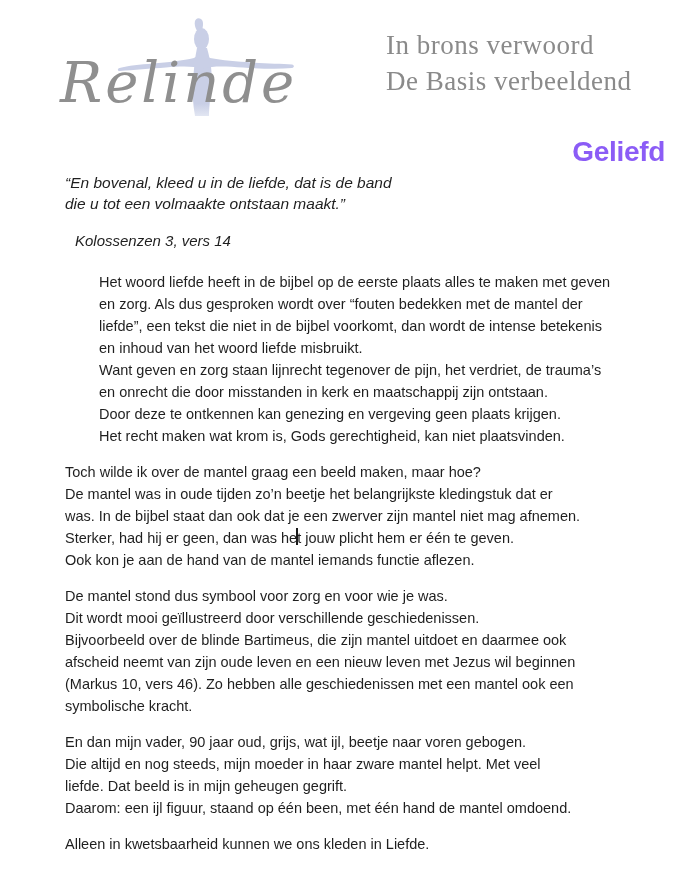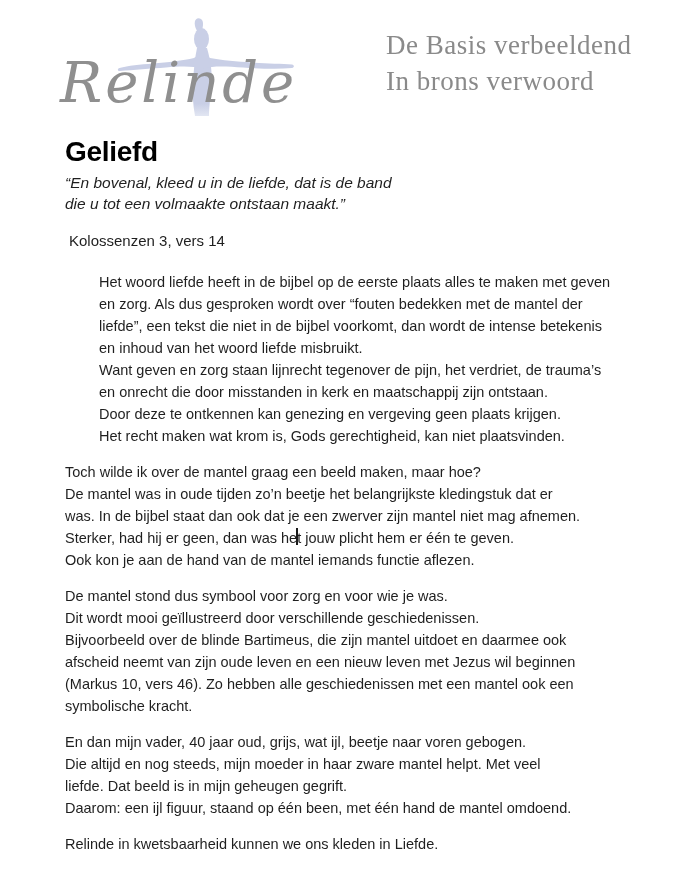--- a/index.html
+++ b/index.html
@@ -38,36 +38,38 @@
     position: absolute;
     left: 65px;
     top: 136px;
     width: 600px;
   }
   .title {
     margin: 0;
     font-size: 28px;
     line-height: 32px;
     font-weight: 700;
-    color: #000000;
+    color: #8b5cf6;
     letter-spacing: -0.3px;
+    text-align: right;
   }
   .quote {
     margin: 5px 0 0 0;
     font-style: italic;
     font-size: 15.5px;
     line-height: 20.5px;
     white-space: pre-line;
     color: #1f1f1f;
   }
   .reference {
-    margin: 17px 0 0 4px;
+    margin: 17px 0 0 10px;
     font-size: 15px;
     line-height: 20px;
     color: #1f1f1f;
+    font-style: italic;
   }
   .par {
     margin: 14px 0 0 0;
     font-size: 14.5px;
     line-height: 22px;
     white-space: pre-line;
     color: #1f1f1f;
   }
   .par.first { margin-top: 20px; margin-left: 34px; }
 
@@ -112,22 +114,22 @@
                C130,54 120,54.5 110,55.5
                C95,56.5 77,58 64,59
                C61.5,59.3 61,56.8 63.5,56
                C72,53.5 84,52.5 97,51.5
                C112,50.5 127,48.5 138,46 Z"></path>
     </g>
     <text x="4" y="90" font-family="DejaVu Serif, serif" font-style="italic" font-size="56" letter-spacing="3" fill="#8f8f8f">Relinde</text>
   </svg>
 
   <div class="masthead">
+    <div>In brons verwoord</div>
     <div>De Basis verbeeldend</div>
-    <div>In brons verwoord</div>
   </div>
 
   <div class="content">
     <h1 class="title">Geliefd</h1>
 
     <div class="quote">“En bovenal, kleed u in de liefde, dat is de band
 die u tot een volmaakte ontstaan maakt.”</div>
 
     <div class="reference">Kolossenzen 3, vers 14</div>
 
@@ -143,22 +145,22 @@
 De mantel was in oude tijden zo’n beetje het belangrijkste kledingstuk dat er
 was. In de bijbel staat dan ook dat je een zwerver zijn mantel niet mag afnemen.
 Sterker, had hij er geen, dan was het jouw plicht hem er één te geven.
 Ook kon je aan de hand van de mantel iemands functie aflezen.</p>
     <p class="par">De mantel stond dus symbool voor zorg en voor wie je was.
 Dit wordt mooi geïllustreerd door verschillende geschiedenissen.
 Bijvoorbeeld over de blinde Bartimeus, die zijn mantel uitdoet en daarmee ook
 afscheid neemt van zijn oude leven en een nieuw leven met Jezus wil beginnen
 (Markus 10, vers 46). Zo hebben alle geschiedenissen met een mantel ook een
 symbolische kracht.</p>
-    <p class="par">En dan mijn vader, 40 jaar oud, grijs, wat ijl, beetje naar voren gebogen.
+    <p class="par">En dan mijn vader, 90 jaar oud, grijs, wat ijl, beetje naar voren gebogen.
 Die altijd en nog steeds, mijn moeder in haar zware mantel helpt. Met veel
 liefde. Dat beeld is in mijn geheugen gegrift.
 Daarom: een ijl figuur, staand op één been, met één hand de mantel omdoend.</p>
-    <p class="par">Relinde in kwetsbaarheid kunnen we ons kleden in Liefde.</p>
+    <p class="par">Alleen in kwetsbaarheid kunnen we ons kleden in Liefde.</p>
   </div>
 
   <div class="caret"></div>
 
 </div>
 
 </body></html>

